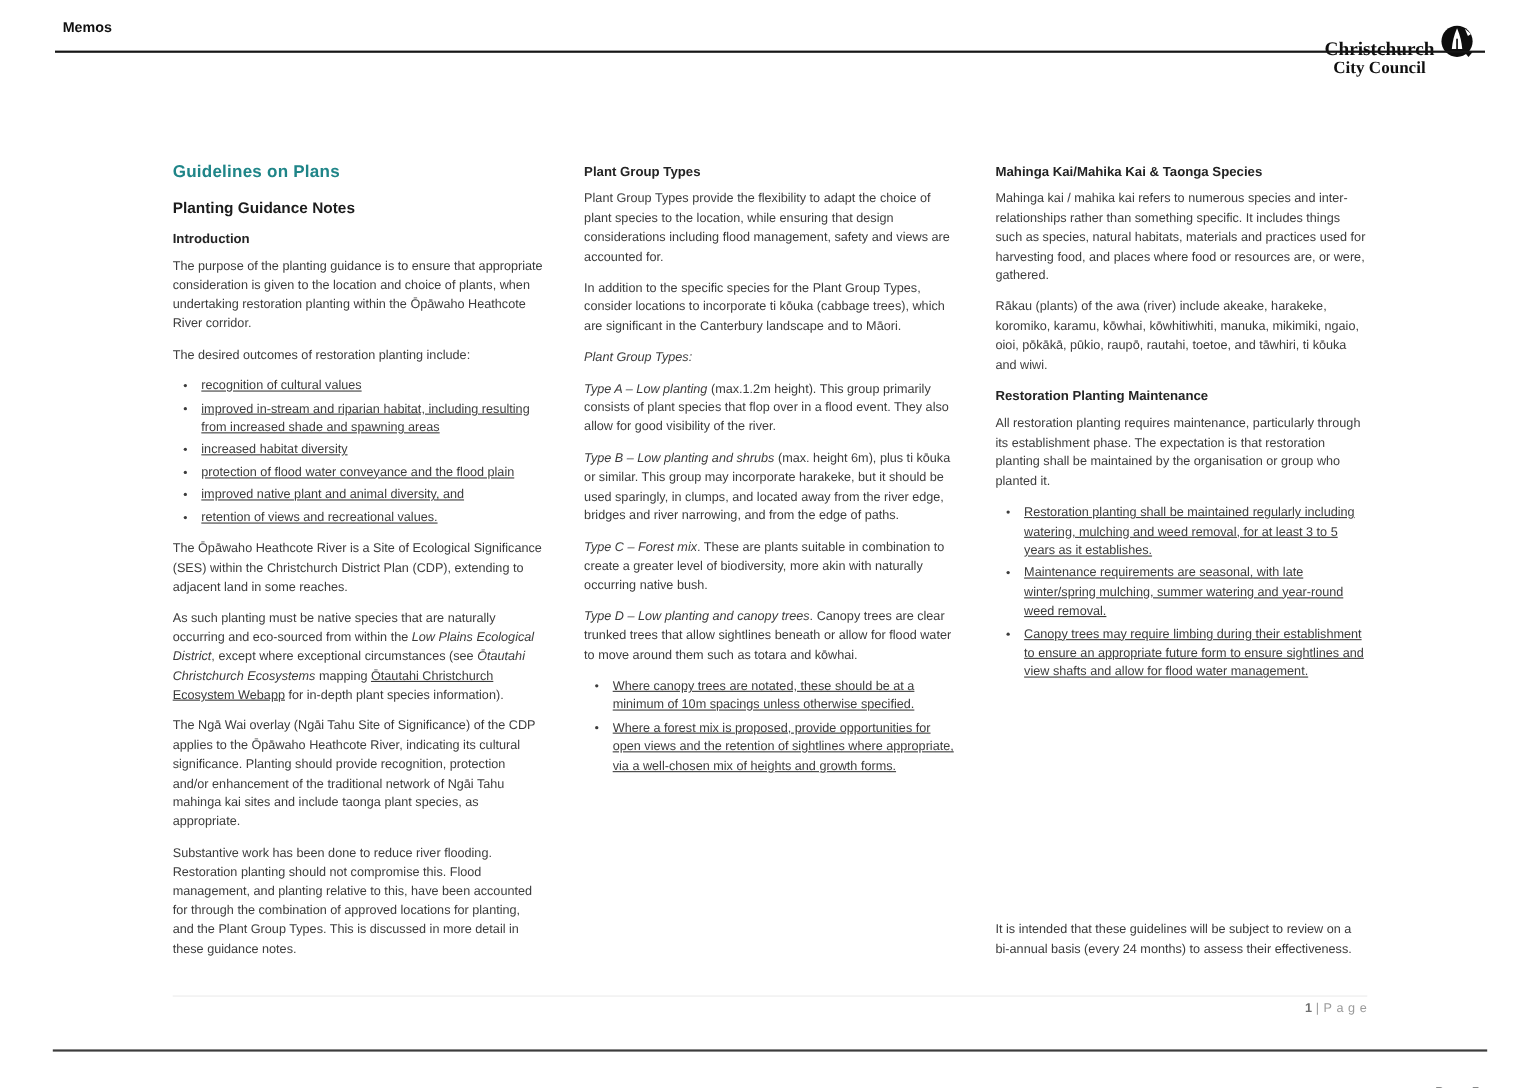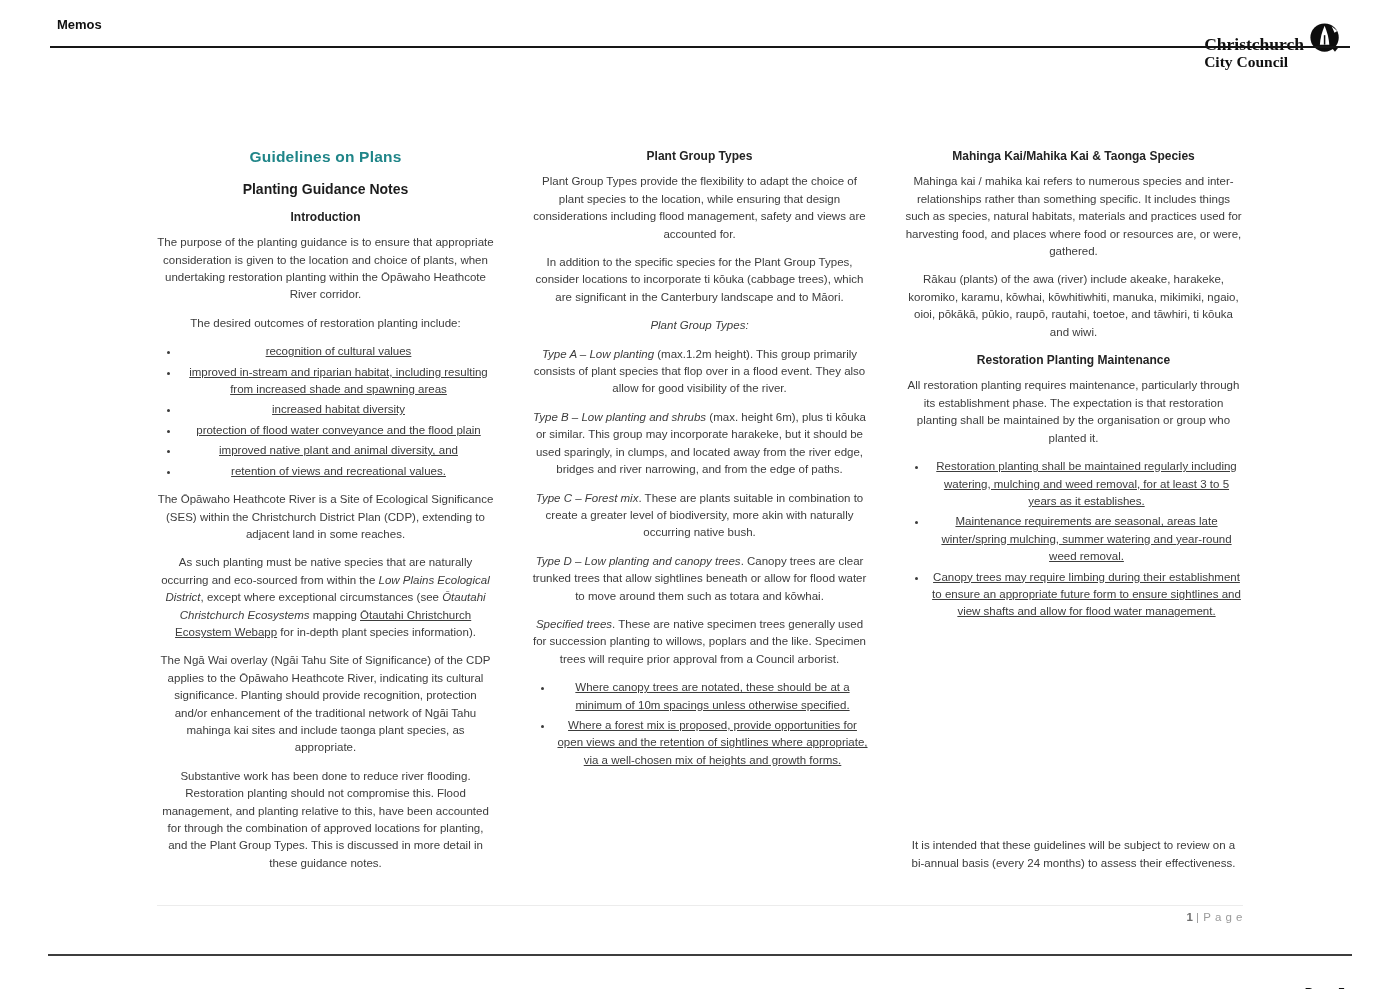--- a/index.html
+++ b/index.html
@@ -3,30 +3,30 @@
 <meta charset="utf-8">
 <style>
   html,body{margin:0;padding:0;background:#ffffff;}
   .page{
     position:relative;width:1398px;height:989px;background:#ffffff;
     font-family:"Liberation Sans", sans-serif;color:#3c3c3c;overflow:hidden;
   }
   
   .header-title{position:absolute;left:57px;top:17px;font-size:13px;font-weight:bold;color:#101010;}
   .logo{position:absolute;right:55px;top:12px;display:flex;align-items:center;gap:5px;}
-  .logo-text{text-align:left;font-family:"Liberation Serif", serif;font-weight:bold;color:#101010;line-height:1.02;margin-top:24px;}
+  .logo-text{text-align:center;font-family:"Liberation Serif", serif;font-weight:bold;color:#101010;line-height:1.02;margin-top:24px;}
   .logo-line1{font-size:17.5px;}
   .logo-line2{font-size:15.5px;}
   .rule-top{position:absolute;left:50px;right:48px;top:46px;height:2px;background:#161616;}
   
   .rule-bottom{position:absolute;left:48px;right:46px;top:954px;height:2px;background:#3d3d3d;}
   .page-footer{position:absolute;right:53px;top:986px;font-size:12.5px;font-weight:600;color:#101010;}
   
   .doc{position:absolute;left:157px;top:148px;width:1086px;}
-  .columns{display:grid;grid-template-columns:337px 337px 337px;column-gap:37px;min-height:700px;align-items:stretch;text-align:center;}
+  .columns{display:grid;grid-template-columns:337px 337px 337px;column-gap:37px;min-height:700px;align-items:stretch;}
   .col{font-size:11.5px;line-height:17.4px;}
   .col3{display:flex;flex-direction:column;}
   .doc-title{margin:0 0 12px;font-size:15.5px;font-weight:bold;color:#1F8588;letter-spacing:.2px;}
   .doc-subtitle{margin:16px 0 10px;font-size:14px;font-weight:bold;color:#1c1c1c;}
   .sec{margin:0 0 8px;font-size:12px;font-weight:bold;color:#242424;}
   .col p{margin:0 0 11px;}
   .col ul{margin:0 0 11px;padding-left:23px;list-style:disc;}
   .col li{margin:0 0 3px;padding-left:3px;text-decoration:underline;}
   .italic{font-style:italic;}
   em{}
@@ -87,36 +87,35 @@
 
       <div class="col">
         <h3 class="sec">Plant Group Types</h3>
         <p>Plant Group Types provide the flexibility to adapt the choice of plant species to the location, while ensuring that design considerations including flood management, safety and views are accounted for.</p>
         <p>In addition to the specific species for the Plant Group Types, consider locations to incorporate ti kōuka (cabbage trees), which are significant in the Canterbury landscape and to Māori.</p>
         <p class="italic">Plant Group Types:</p>
         <p><em>Type A – Low planting</em><span> (max.1.2m height).  This group primarily consists of plant species that flop over in a flood event.   They also allow for good visibility of the river.</span></p>
         <p><em>Type B – Low planting and shrubs</em><span> (max. height 6m), plus ti kōuka or similar. This group may incorporate harakeke, but it should be used sparingly, in clumps, and located away from the river edge, bridges and river narrowing, and from the edge of paths.</span></p>
         <p><em>Type C – Forest mix</em><span>.  These are plants suitable in combination to create a greater level of biodiversity, more akin with naturally occurring native bush.</span></p>
         <p><em>Type D – Low planting and canopy trees</em><span>. Canopy trees are clear trunked trees that allow sightlines beneath or allow for flood water to move around them such as totara and kōwhai.</span></p>
-        <p><em>Specified trees</em><span>.  These are native specimen trees generally used for succession planting to willows, poplars and the like. Specimen trees will require prior approval from a Council arborist.</span></p>
         <ul>
           <li>Where canopy trees are notated, these should be at a minimum of 10m spacings unless otherwise specified.</li>
           <li>Where a forest mix is proposed, provide opportunities for open views and the retention of sightlines where appropriate, via a well-chosen mix of heights and growth forms.</li>
         </ul>
       </div>
 
       <div class="col col3">
         <h3 class="sec">Mahinga Kai/Mahika Kai &amp; Taonga Species</h3>
         <p>Mahinga kai / mahika kai refers to numerous species and inter-relationships rather than something specific. It includes things such as species, natural habitats, materials and practices used for harvesting food, and places where food or resources are, or were, gathered.</p>
         <p>Rākau (plants) of the awa (river) include akeake, harakeke, koromiko, karamu, kōwhai, kōwhitiwhiti, manuka, mikimiki, ngaio, oioi, pōkākā, pūkio, raupō, rautahi, toetoe, and tāwhiri, ti kōuka and wiwi.</p>
         <h3 class="sec">Restoration Planting Maintenance</h3>
         <p>All restoration planting requires maintenance, particularly through its establishment phase.  The expectation is that restoration planting shall be maintained by the organisation or group who planted it.</p>
         <ul>
           <li>Restoration planting shall be maintained regularly including watering, mulching and weed removal, for at least 3 to 5 years as it establishes.</li>
-          <li>Maintenance requirements are seasonal, areas late winter/spring mulching, summer watering and year-round weed removal.</li>
+          <li>Maintenance requirements are seasonal, with late winter/spring mulching, summer watering and year-round weed removal.</li>
           <li>Canopy trees may require limbing during their establishment to ensure an appropriate future form to ensure sightlines and view shafts and allow for flood water management.</li>
         </ul>
         <p class="review-note">It is intended that these guidelines will be subject to review on a bi-annual basis (every 24 months) to assess their effectiveness.</p>
       </div>
     </div>
 
     <div class="doc-rule"></div>
     <div class="doc-footer"><span class="pg-num">1</span> <span class="pg-word">| P a g e</span></div>
   </div>
 

